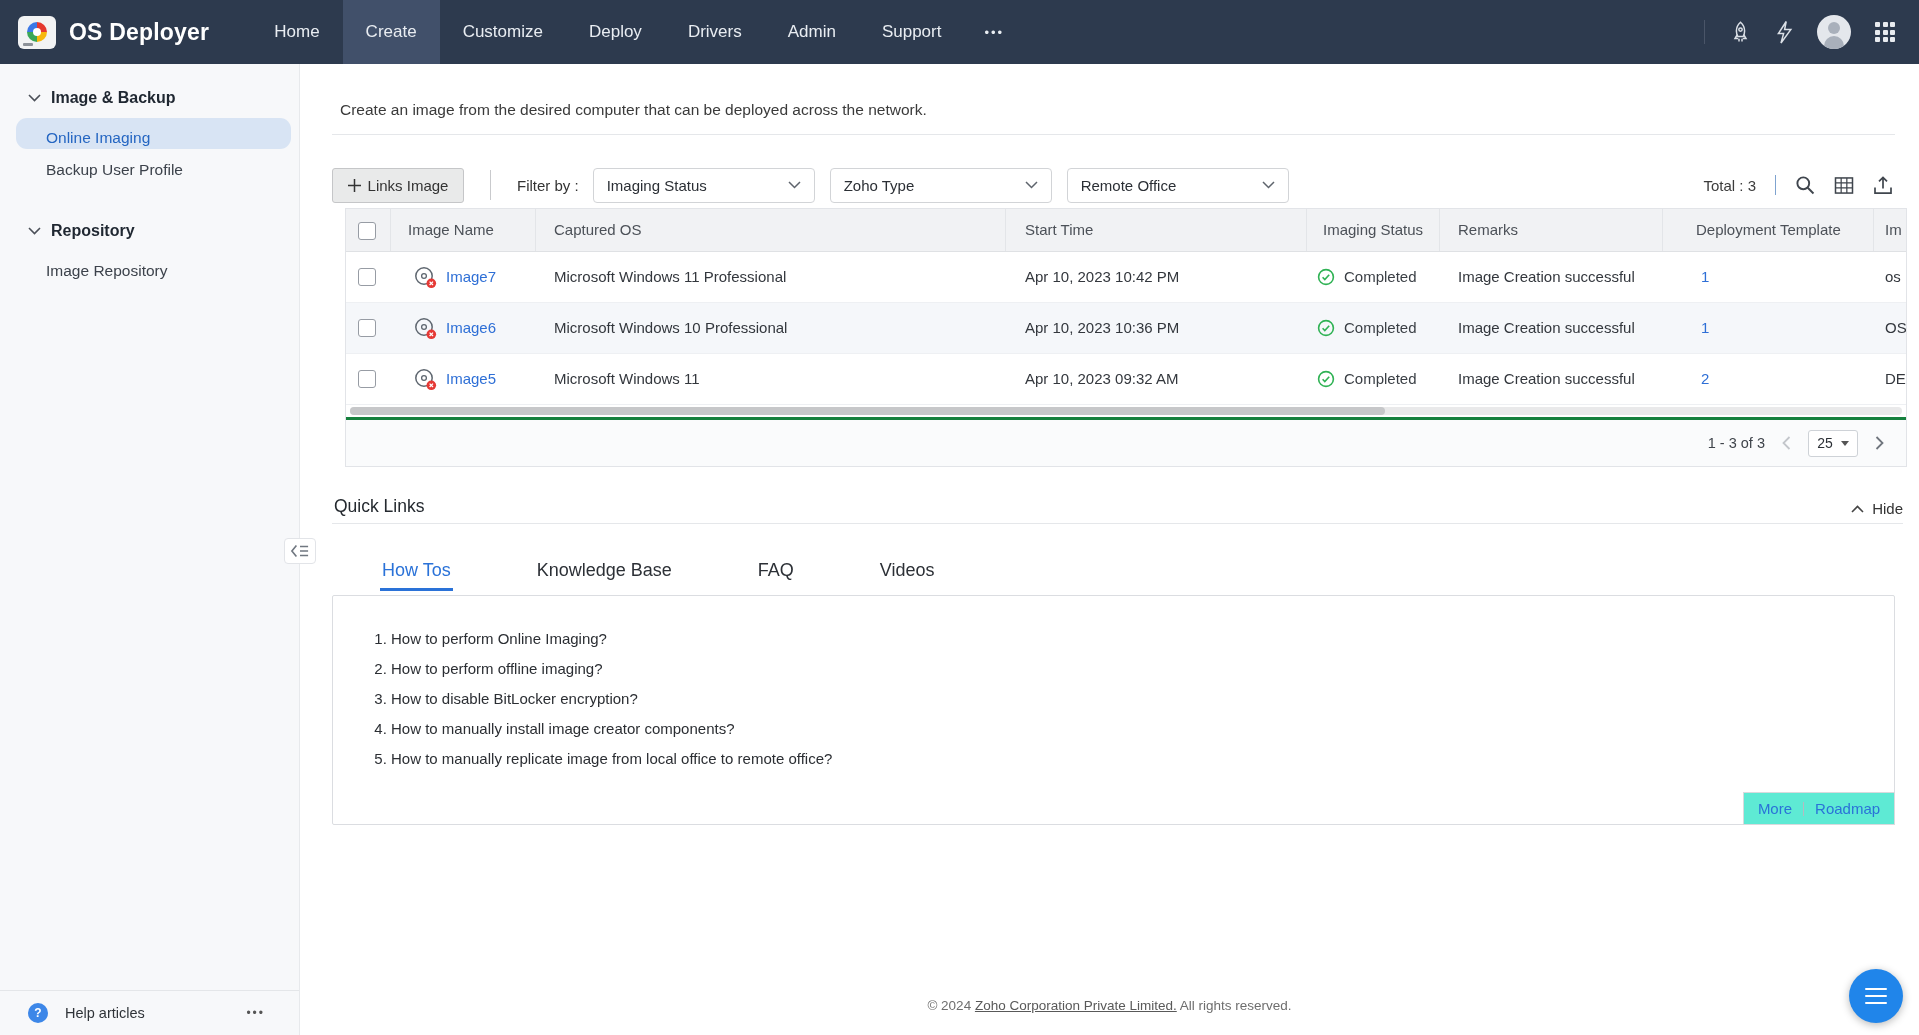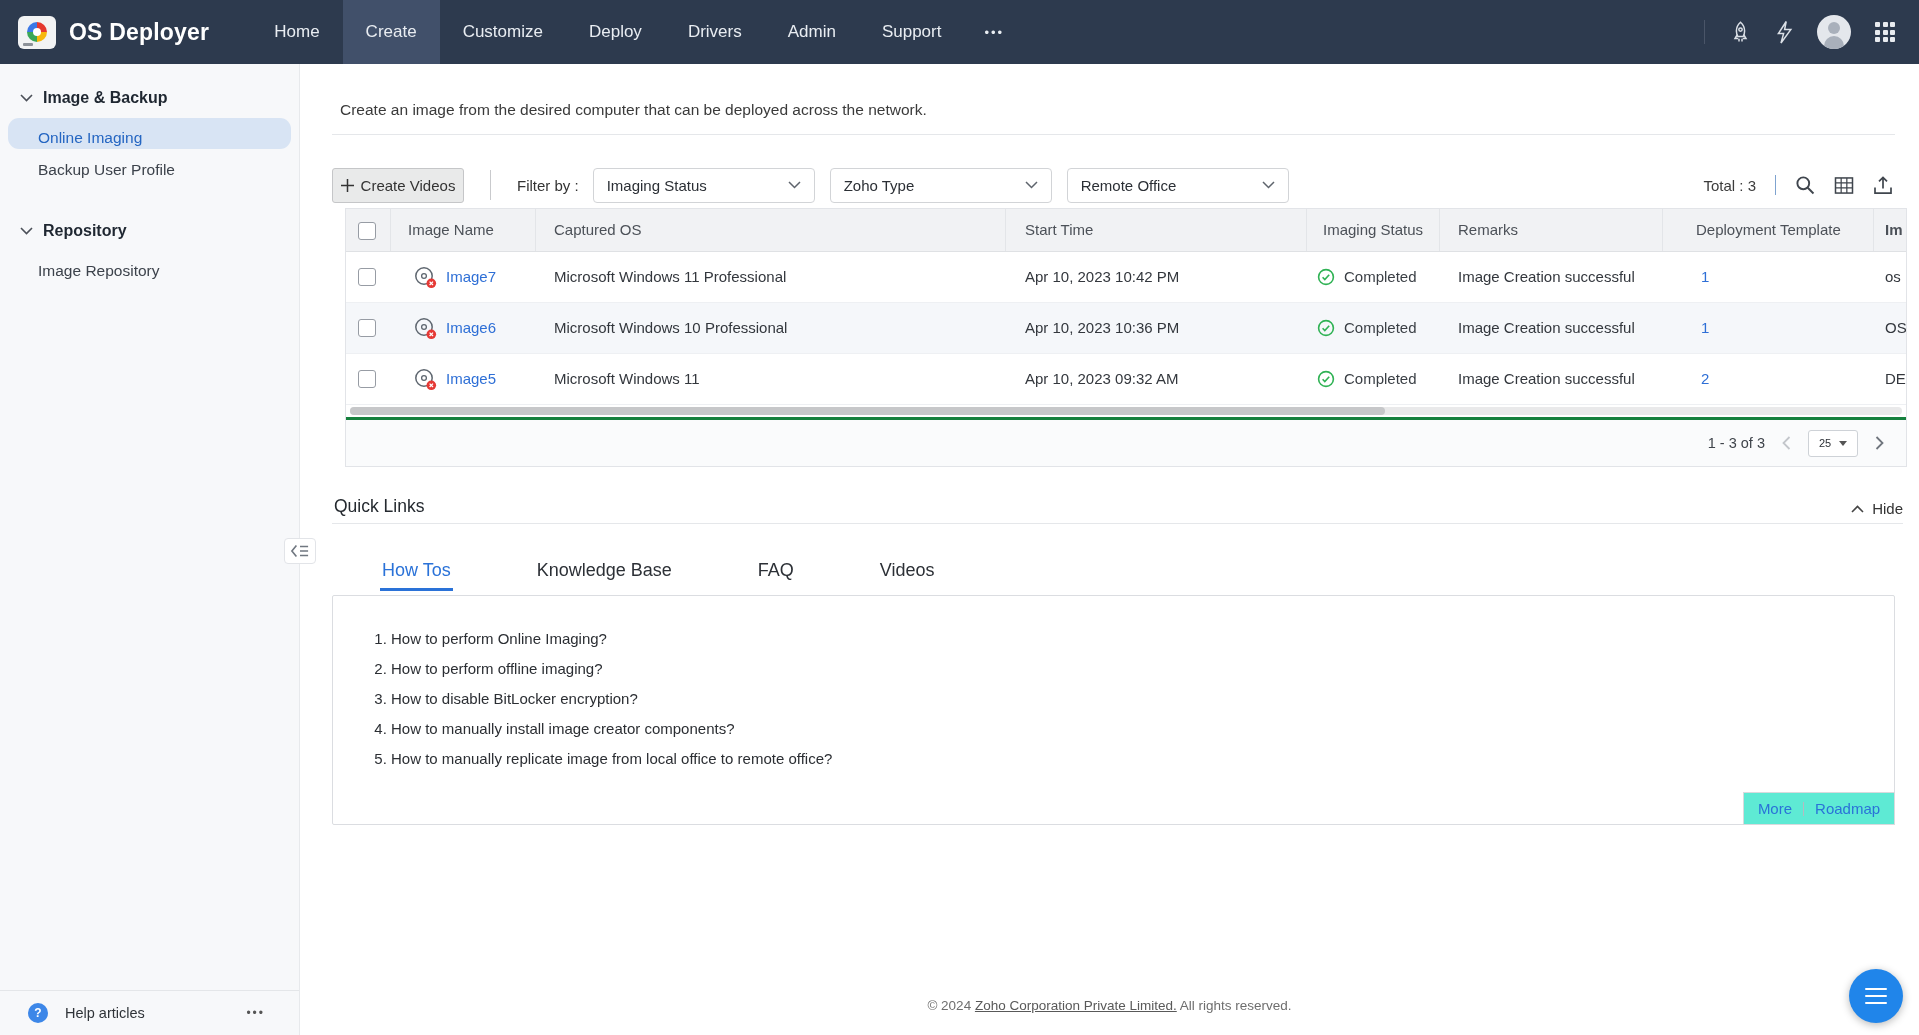--- a/index.html
+++ b/index.html
@@ -26,21 +26,21 @@
   .nav-right{margin-left:auto;display:flex;align-items:center;gap:24px;margin-right:24px;}
   .nav-vrule{width:1px;height:24px;background:#4a5568;}
   .avatar{width:34px;height:34px;border-radius:50%;background:#e4e7ec;position:relative;overflow:hidden;cursor:pointer;}
   .avatar::before{content:"";position:absolute;left:11px;top:7px;width:12px;height:12px;border-radius:50%;background:#a9b0bb;}
   .avatar::after{content:"";position:absolute;left:7px;top:21px;width:20px;height:13px;border-radius:10px 10px 0 0;background:#a9b0bb;}
   .grid-icon{display:inline-grid;grid-template-columns:repeat(3,5px);grid-template-rows:repeat(3,5px);gap:2.5px;cursor:pointer;}
   .grid-icon i{background:#e8ebef;border-radius:1px;}
 
   
   .sidebar{position:absolute;top:64px;left:0;width:300px;bottom:0;background:#f7f8fa;
-           border-right:1px solid #e7e9ec;box-sizing:border-box;padding-top:20px;}
+           border-right:1px solid #e7e9ec;box-sizing:border-box;padding-top:20px;padding-left:8px;}
   .side-title-row{display:flex;align-items:center;gap:10px;height:28px;padding-left:20px;cursor:pointer;}
   .side-title{font-size:16px;font-weight:bold;color:#1f2731;}
   .side-items{margin-top:6px;}
   .side-item{height:31px;line-height:40px;padding-left:30px;margin:1px 8px;border-radius:11px;
              font-size:15.5px;color:#3c424b;cursor:pointer;white-space:nowrap;}
   .side-item.active{background:#d8e4f4;color:#2566c2;}
   .side-section + .side-section{margin-top:36px;}
   .side-footer{position:absolute;left:0;right:0;bottom:0;height:44px;border-top:1px solid #e4e6e9;
                display:flex;align-items:center;background:#f7f8fa;}
   .help-circle{width:20px;height:20px;border-radius:50%;background:#3d87e8;color:#fff;font-size:12px;font-weight:bold;
@@ -92,21 +92,21 @@
   .scroll-strip{height:12px;position:relative;background:#fff;}
   .scroll-track{position:absolute;left:4px;right:4px;top:2px;height:8px;background:#e9e9ea;border-radius:4px;}
   .scroll-thumb{position:absolute;left:4px;top:2px;width:1035px;height:8px;background:#c6c7c9;border-radius:4px;cursor:grab;}
   .t-footer{height:46px;background:#fafbfc;border-top:3px solid #15803d;display:flex;align-items:center;
             justify-content:flex-end;gap:17px;padding-right:22px;}
   .range-label{font-size:14.5px;color:#3f444b;}
   .pg-chev{cursor:pointer;}
   .pg-chev.prev{color:#c3c6cb;}
   .pg-chev.next{color:#6f757d;}
   .pagesize{width:50px;height:27px;box-sizing:border-box;border:1px solid #ced2d7;border-radius:3px;background:#fff;
-            display:flex;align-items:center;justify-content:center;gap:8px;font-size:11px;color:#2c3036;cursor:pointer;}
+            display:flex;align-items:center;justify-content:center;gap:8px;font-size:14px;color:#2c3036;cursor:pointer;}
   .caret-down{width:0;height:0;border-left:4.5px solid transparent;border-right:4.5px solid transparent;border-top:5px solid #555;}
 
   
   .ql-title{position:absolute;left:34px;top:432px;font-size:17.5px;color:#24292f;font-weight:500;}
   .hide-ctl{position:absolute;right:16px;top:436px;display:flex;align-items:center;gap:8px;font-size:15px;color:#333;cursor:pointer;}
   .hrule.r2{top:459px;width:1571px;}
   .ql-tabs{position:absolute;left:32px;top:490px;height:38px;display:flex;align-items:flex-start;}
   .ql-tab{font-size:18px;color:#2c3036;padding:6px 2px 10px;cursor:pointer;white-space:nowrap;}
   .ql-tab:first-of-type{margin-left:48px;}
   .ql-tab{margin-right:82px;}
@@ -253,21 +253,21 @@
     <div class="descr">Create an image from the desired computer that can be deployed across the network.</div>
 
 
     <div class="hrule r1"></div>
 
     <div class="filter-bar">
       <button class="create-btn">
         <svg width="13" height="13" viewBox="0 0 13 13">
             <path d="M6.5 0v13M0 6.5h13" stroke="#333" stroke-width="1.5"></path>
           </svg>
-        <span>Create Videos</span>
+        <span>Links Image</span>
       </button>
       <div class="f-sep"></div>
       <span class="filter-label">Filter by :</span>
       <div class="filter-selects">
 
           <div class="filter-select" data-idx="0">
             <span>Imaging Status</span>
             <span class="chev">
               <svg width="13" height="8" viewBox="0 0 13 8" fill="none" stroke="currentColor" stroke-width="1.5">
                 <path d="M1 1l5.5 5.5L12 1"></path>
@@ -319,21 +319,21 @@
 
     <div class="table-box">
       <div class="t-header">
         <span class="cell-check" style="top:13px;"><span class="cbx"></span></span>
         <span class="hcell" style="left:62px;">Image Name</span>
         <span class="hcell" style="left:208px;">Captured OS</span>
         <span class="hcell" style="left:679px;">Start Time</span>
         <span class="hcell" style="left:977px;">Imaging Status</span>
         <span class="hcell" style="left:1112px;">Remarks</span>
         <span class="hcell" style="left:1350px;">Deployment Template</span>
-        <span class="hcell" style="left:1539px;font-weight:bold;">Im</span>
+        <span class="hcell" style="left:1539px;">Im</span>
         <span class="hsep" style="left:44px;"></span>
           <span class="hsep" style="left:189px;"></span>
         <span class="hsep" style="left:659px;"></span>
           <span class="hsep" style="left:960px;"></span>
         <span class="hsep" style="left:1093px;"></span>
           <span class="hsep" style="left:1316px;"></span>
         <span class="hsep" style="left:1527px;"></span>
       </div>
 
       <div class="t-rows">

